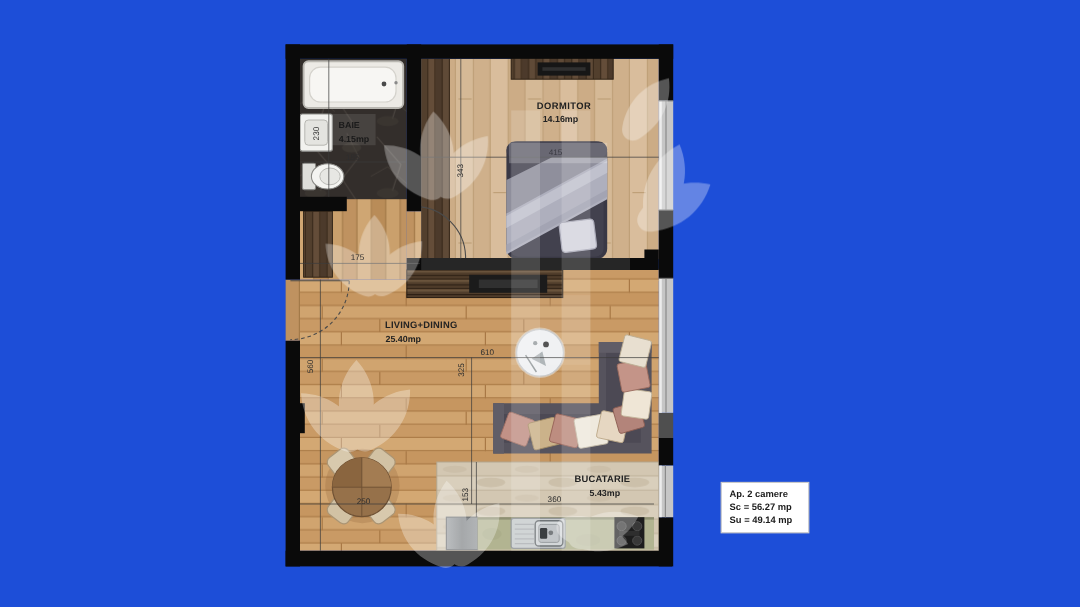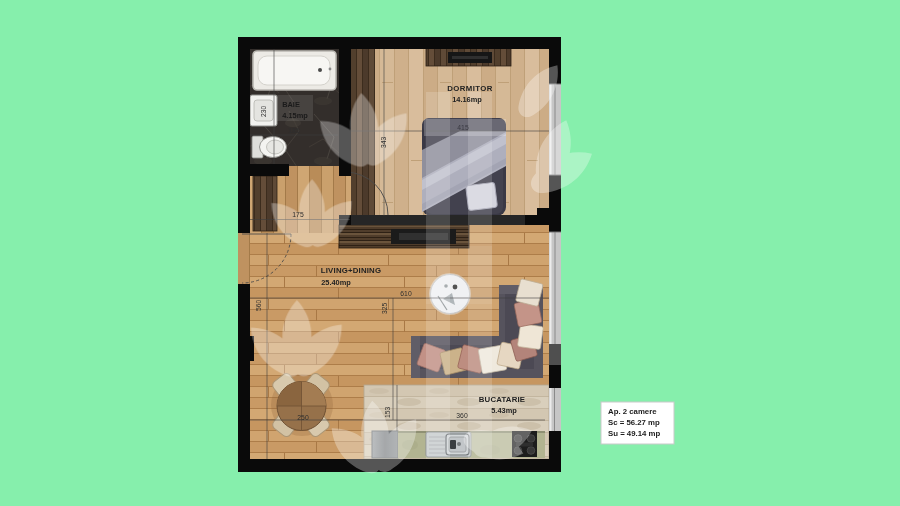--- a/index.html
+++ b/index.html
@@ -1,16 +1,16 @@
 <!DOCTYPE html>
 <html><head>
 <meta charset="utf-8">
 <style>
   html,body{margin:0;padding:0;background:#ffffff;}
-  .page{position:relative;width:900px;height:506px;background:#86efac;overflow:hidden;
+  .page{position:relative;width:900px;height:506px;background:#1d4ed8;overflow:hidden;
         font-family:"Liberation Sans", sans-serif;}
 </style>
 </head>
 <body>
 <div class="page">
 <svg width="900" height="506" viewBox="0 0 900 506">
 <defs>
 
   <pattern id="bedwood" x="351" y="0" width="58" height="120" patternUnits="userSpaceOnUse">
     <rect x="0" y="0" width="58" height="120" fill="#d2b492"></rect>

